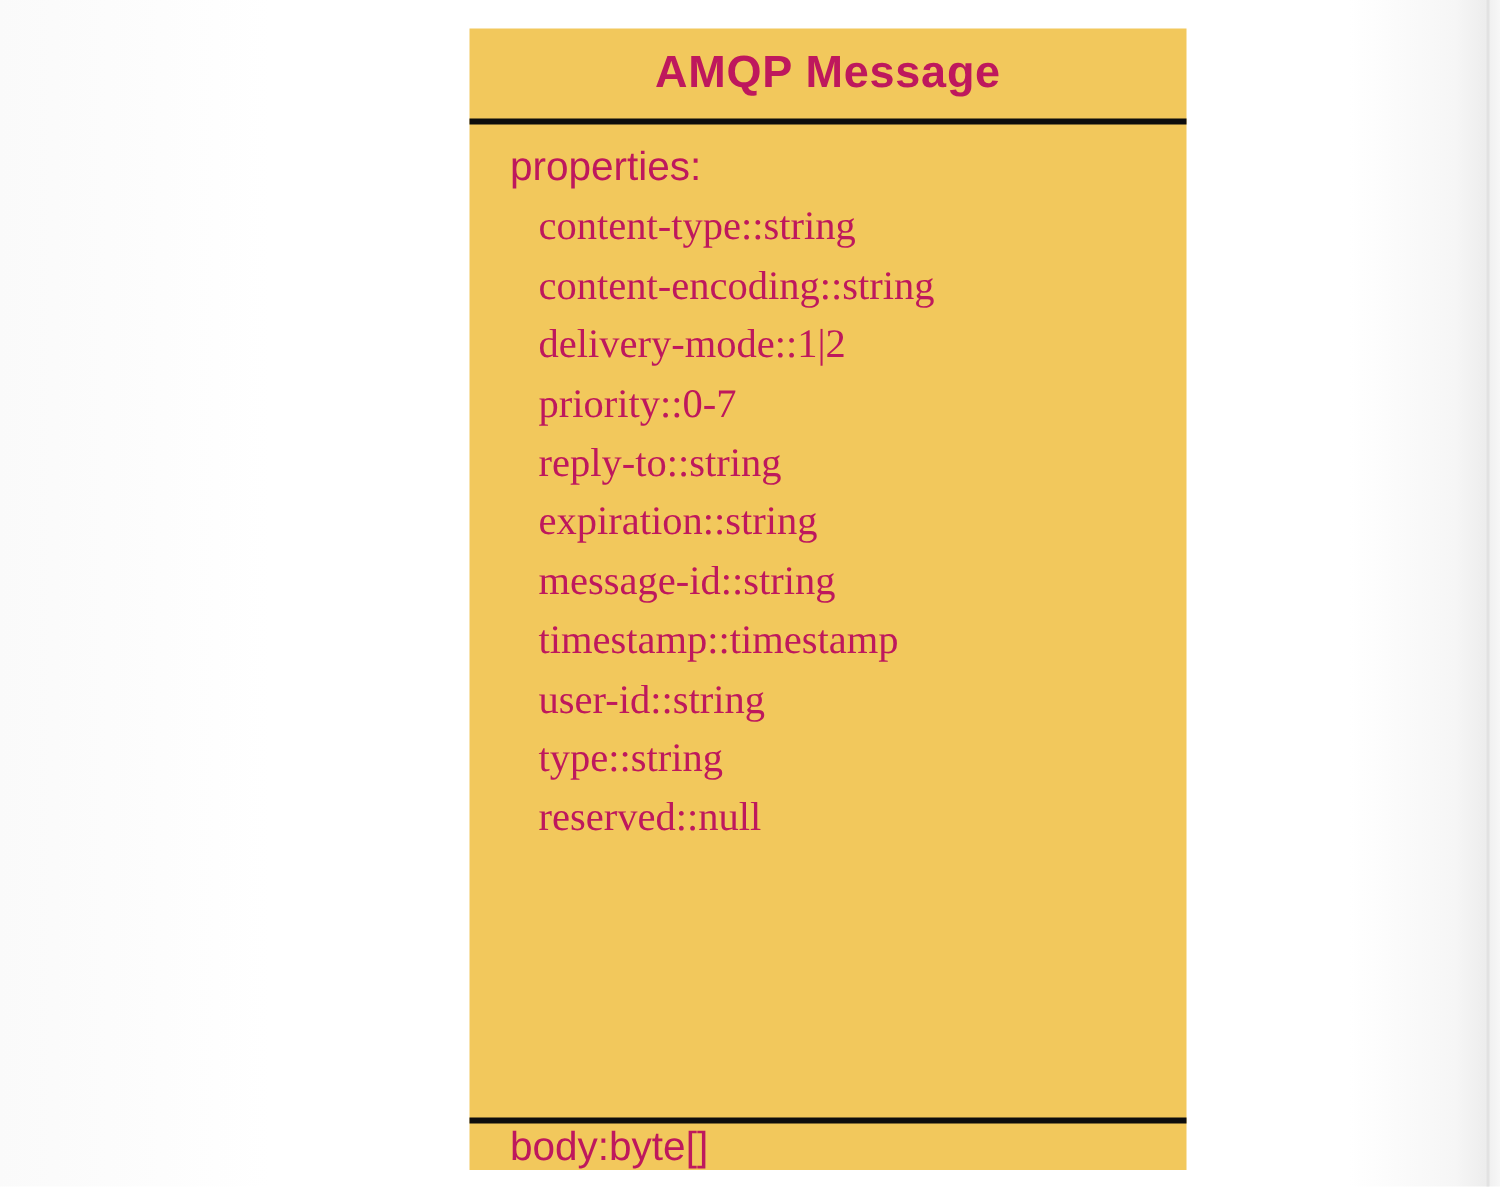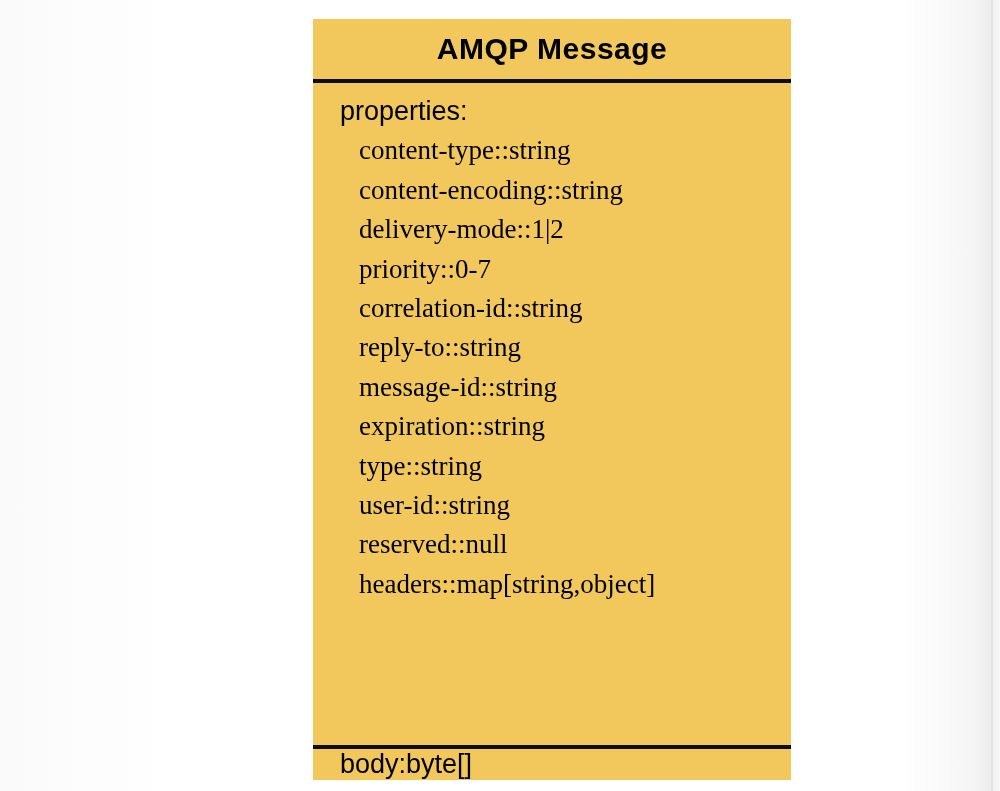--- a/index.html
+++ b/index.html
@@ -27,21 +27,21 @@
     height: 791px;
     background: #e2e2e2;
   }
   .uml-box {
     position: absolute;
     left: 313px;
     top: 19px;
     width: 478px;
     height: 761px;
     background: #F2C85C;
-    color: #000000;
+    color: #be185d;
     display: flex;
     flex-direction: column;
     box-sizing: border-box;
   }
   .uml-title {
     box-sizing: border-box;
     height: 66px;
     border-bottom: 4px solid #0d0d0d;
     display: flex;
     align-items: center;
@@ -83,28 +83,27 @@
 
     <div class="uml-title">AMQP Message</div>
 
     <div class="uml-props">
       <div class="prop-label">properties:</div>
       <div>
           <div class="prop-item">content-type::string</div>
           <div class="prop-item">content-encoding::string</div>
           <div class="prop-item">delivery-mode::1|2</div>
           <div class="prop-item">priority::0-7</div>
-          <div class="prop-item">correlation-id::string</div>
           <div class="prop-item">reply-to::string</div>
+          <div class="prop-item">expiration::string</div>
           <div class="prop-item">message-id::string</div>
-          <div class="prop-item">expiration::string</div>
+          <div class="prop-item">timestamp::timestamp</div>
+          <div class="prop-item">user-id::string</div>
           <div class="prop-item">type::string</div>
-          <div class="prop-item">user-id::string</div>
           <div class="prop-item">reserved::null</div>
-          <div class="prop-item">headers::map[string,object]</div>
         </div>
     </div>
 
     <div class="uml-body">
       <div>body:byte[]</div>
     </div>
 
   </div>
 </div>
 

